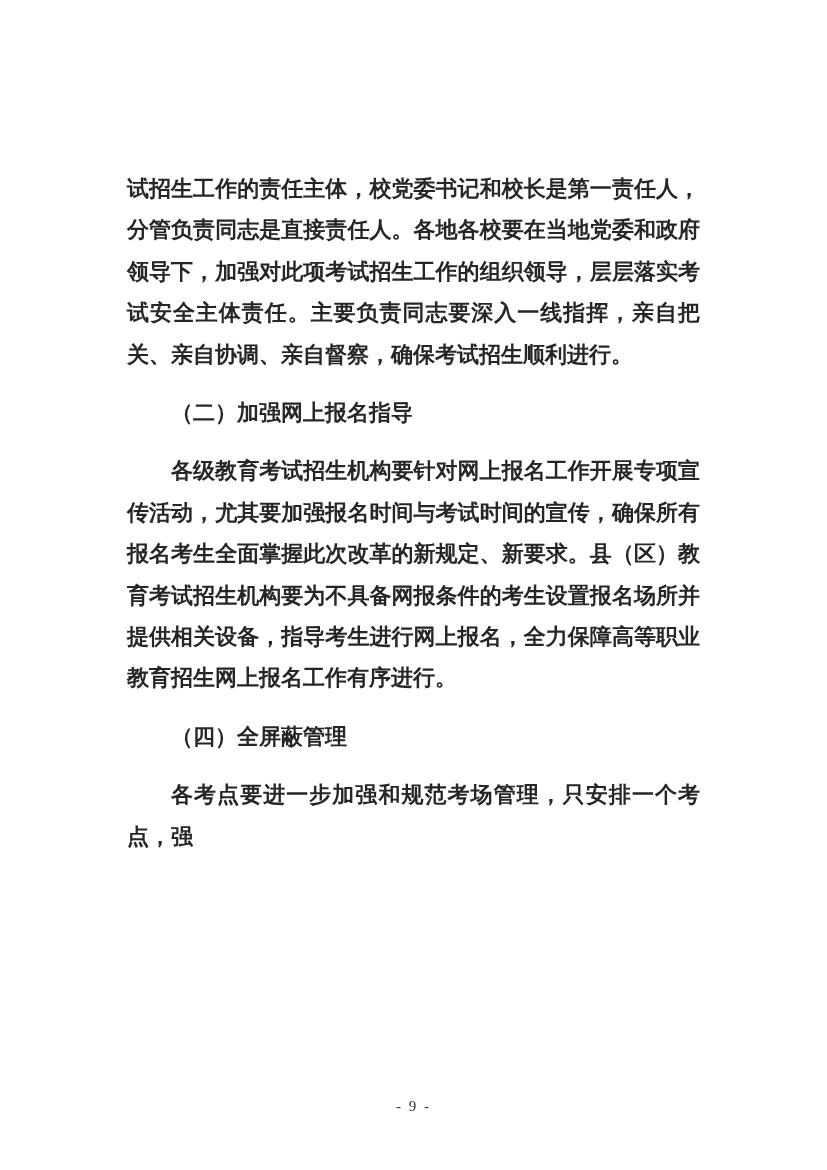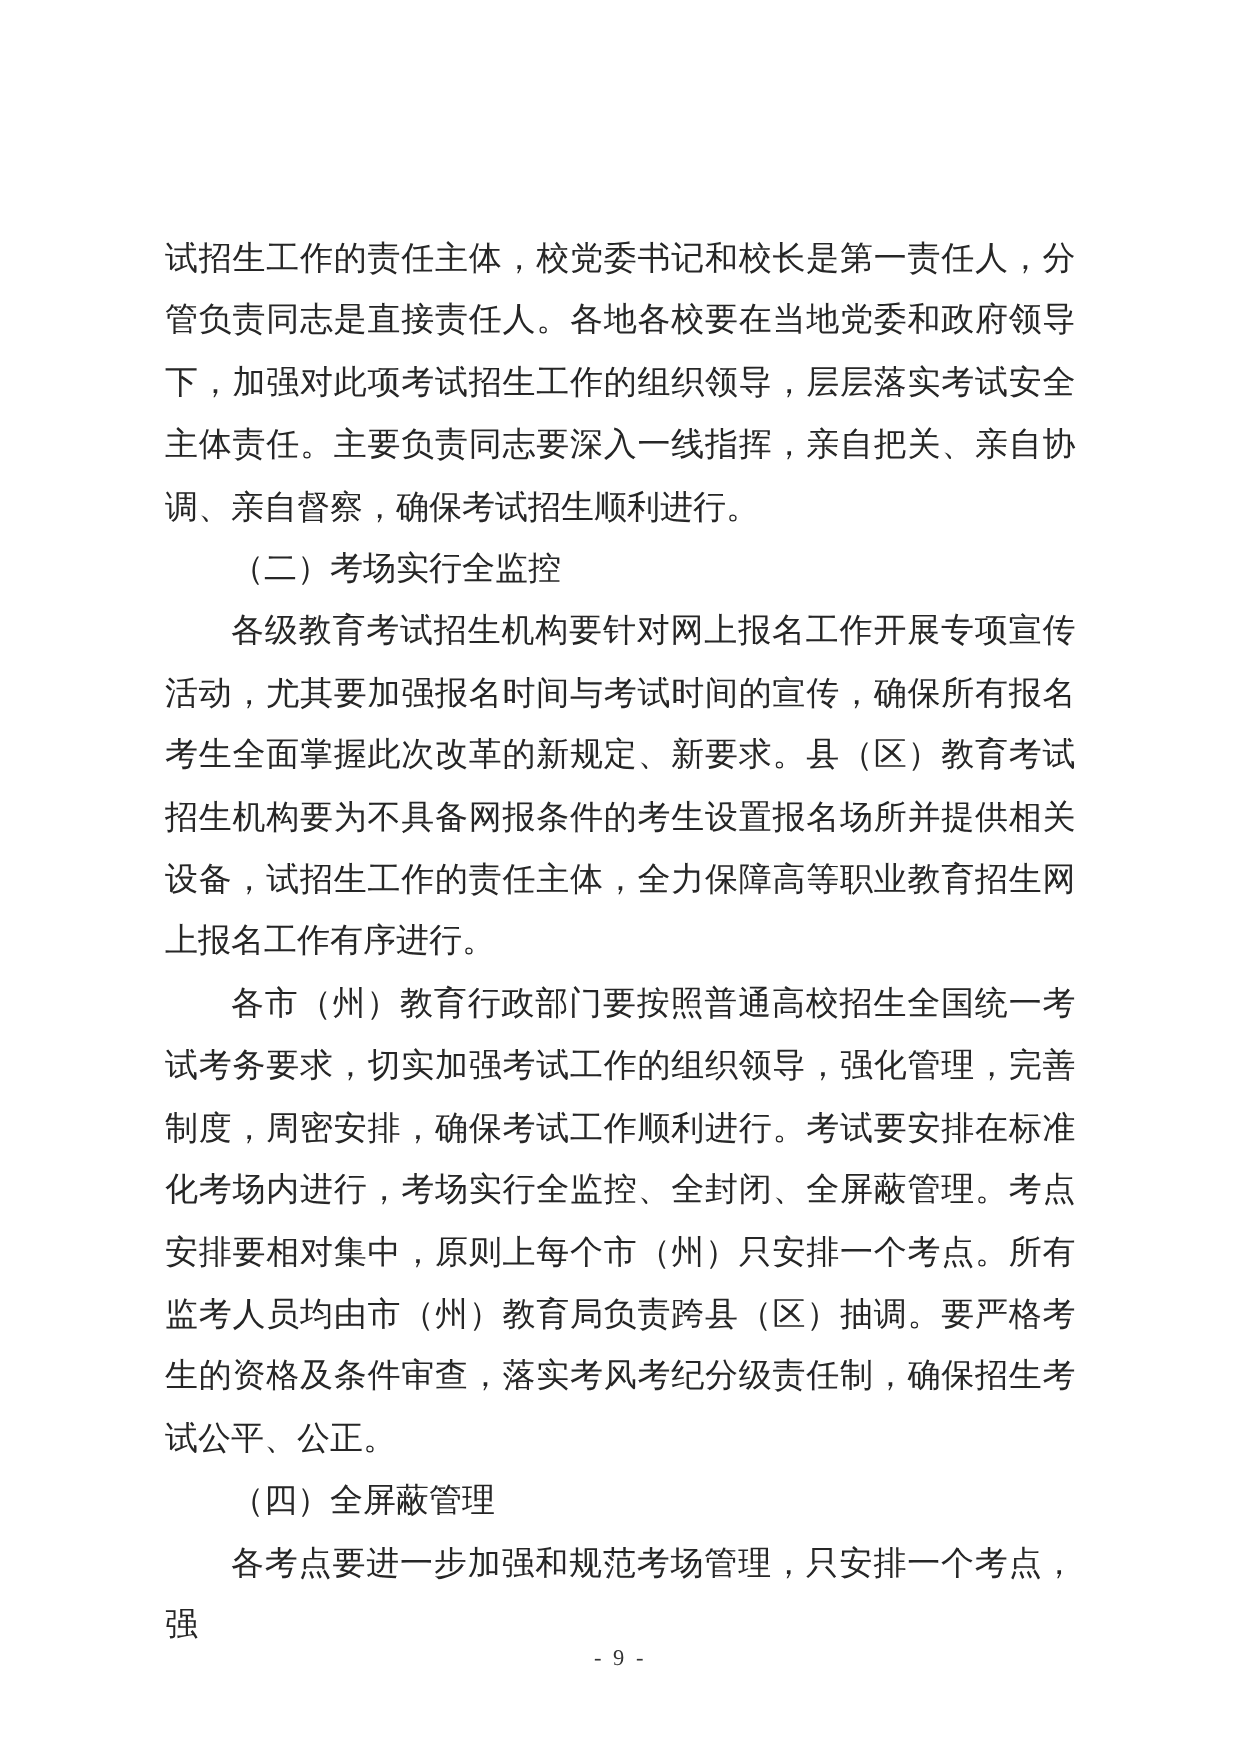--- a/index.html
+++ b/index.html
@@ -20,22 +20,23 @@
     position: absolute;
     left: 110px;
     top: 151px;
     width: 607px;
     font-size: 22px;
     line-height: 41.4px;
     text-align: justify;
     text-align-last: left;
   }
   .content p {
-    margin: 0;
+    margin: 17px;
     padding: 0;
+    font-weight: bold;
   }
   .para {
     text-indent: 2em;
   }
   .para-continued {
     text-indent: 0;
   }
   .section-heading {
     text-indent: 2em;
     font-weight: normal;
@@ -53,24 +54,23 @@
   }
 </style>
 </head>
 <body>
 
 <div class="page">
   <div class="content">
 
     <p class="para-continued">试招生工作的责任主体，校党委书记和校长是第一责任人，分管负责同志是直接责任人。各地各校要在当地党委和政府领导下，加强对此项考试招生工作的组织领导，层层落实考试安全主体责任。主要负责同志要深入一线指挥，亲自把关、亲自协调、亲自督察，确保考试招生顺利进行。</p>
 
-    <p class="section-heading">（二）考场实行全监控</p>
-    <p class="para">各级教育考试招生机构要针对网上报名工作开展专项宣传活动，尤其要加强报名时间与考试时间的宣传，确保所有报名考生全面掌握此次改革的新规定、新要求。县（区）教育考试招生机构要为不具备网报条件的考生设置报名场所并提供相关设备，试招生工作的责任主体，全力保障高等职业教育招生网上报名工作有序进行。</p>
+    <p class="section-heading">（二）加强网上报名指导</p>
+    <p class="para">各级教育考试招生机构要针对网上报名工作开展专项宣传活动，尤其要加强报名时间与考试时间的宣传，确保所有报名考生全面掌握此次改革的新规定、新要求。县（区）教育考试招生机构要为不具备网报条件的考生设置报名场所并提供相关设备，指导考生进行网上报名，全力保障高等职业教育招生网上报名工作有序进行。</p>
 
-    <p class="para">各市（州）教育行政部门要按照普通高校招生全国统一考试考务要求，切实加强考试工作的组织领导，强化管理，完善制度，周密安排，确保考试工作顺利进行。考试要安排在标准化考场内进行，考场实行全监控、全封闭、全屏蔽管理。考点安排要相对集中，原则上每个市（州）只安排一个考点。所有监考人员均由市（州）教育局负责跨县（区）抽调。要严格考生的资格及条件审查，落实考风考纪分级责任制，确保招生考试公平、公正。</p>
 
     <p class="section-heading">（四）全屏蔽管理</p>
     <p class="para">各考点要进一步加强和规范考场管理，只安排一个考点，强</p>
 
   </div>
 
   <div class="page-footer">- 9 -</div>
 </div>
 
 </body></html>

